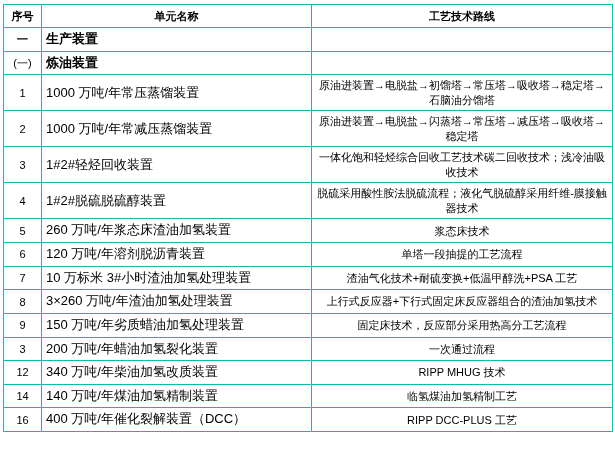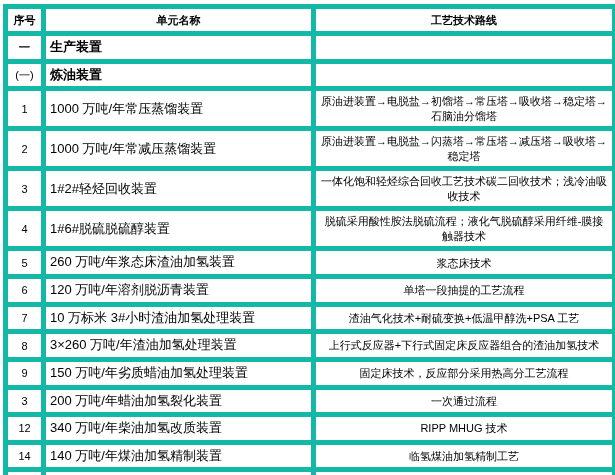--- a/index.html
+++ b/index.html
@@ -25,21 +25,21 @@
     table-layout: fixed;
     font-size: 11px;
     line-height: 1.28;
   }
   table.proc-table col.c-no    { width: 38px; }
   table.proc-table col.c-unit  { width: 270px; }
   table.proc-table col.c-route { width: 301px; }
 
   table.proc-table th,
   table.proc-table td {
-    border: 5px solid #14b8a6;
+    border: 1px solid #14b8a6;
     padding: 3px 4px;
     vertical-align: middle;
     word-break: break-all;
   }
   table.proc-table th {
     font-weight: bold;
     text-align: center;
     font-size: 11px;
     padding: 4px 4px;
   }
@@ -99,21 +99,21 @@
           <td class="unit-cell">1000 万吨/年常减压蒸馏装置</td>
           <td class="route-cell">原油进装置→电脱盐→闪蒸塔→常压塔→减压塔→吸收塔→稳定塔</td>
         </tr>
         <tr>
           <td class="no-cell">3</td>
           <td class="unit-cell">1#2#轻烃回收装置</td>
           <td class="route-cell">一体化饱和轻烃综合回收工艺技术碳二回收技术；浅冷油吸收技术</td>
         </tr>
         <tr>
           <td class="no-cell">4</td>
-          <td class="unit-cell">1#6#脱硫脱硫醇装置</td>
+          <td class="unit-cell">1#2#脱硫脱硫醇装置</td>
           <td class="route-cell">脱硫采用酸性胺法脱硫流程；液化气脱硫醇采用纤维-膜接触器技术</td>
         </tr>
         <tr>
           <td class="no-cell">5</td>
           <td class="unit-cell">260 万吨/年浆态床渣油加氢装置</td>
           <td class="route-cell">浆态床技术</td>
         </tr>
         <tr>
           <td class="no-cell">6</td>
           <td class="unit-cell">120 万吨/年溶剂脱沥青装置</td>
@@ -143,24 +143,19 @@
           <td class="no-cell">12</td>
           <td class="unit-cell">340 万吨/年柴油加氢改质装置</td>
           <td class="route-cell">RIPP MHUG 技术</td>
         </tr>
         <tr>
           <td class="no-cell">14</td>
           <td class="unit-cell">140 万吨/年煤油加氢精制装置</td>
           <td class="route-cell">临氢煤油加氢精制工艺</td>
         </tr>
         <tr>
-          <td class="no-cell">15</td>
-          <td class="unit-cell">新氢集中供给站</td>
-          <td class="route-cell empty-cell"></td>
-        </tr>
-        <tr>
           <td class="no-cell">16</td>
           <td class="unit-cell">400 万吨/年催化裂解装置（DCC）</td>
           <td class="route-cell">RIPP DCC-PLUS 工艺</td>
         </tr>
       </tbody>
   </table>
 </div>
 
 </body></html>

